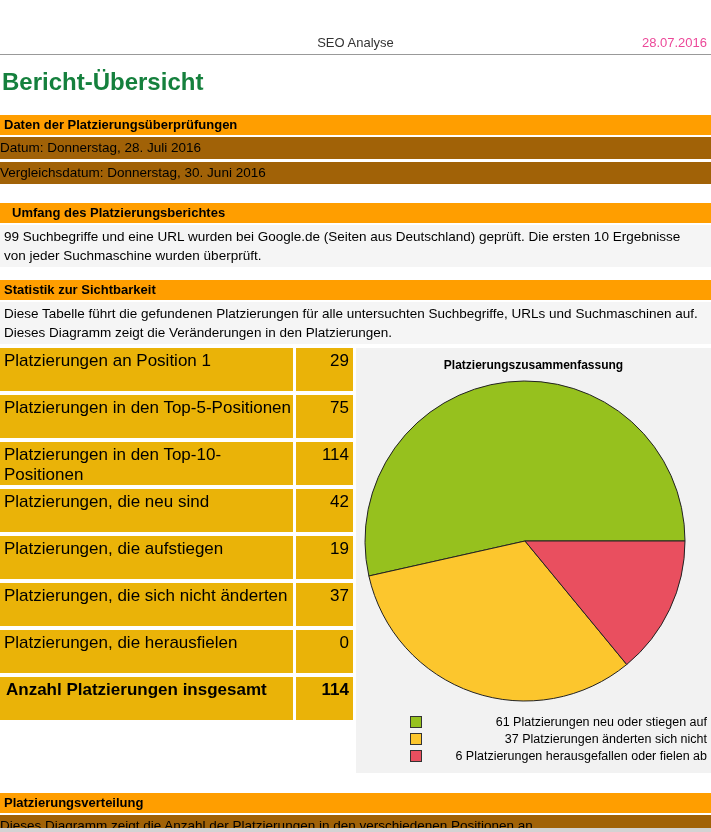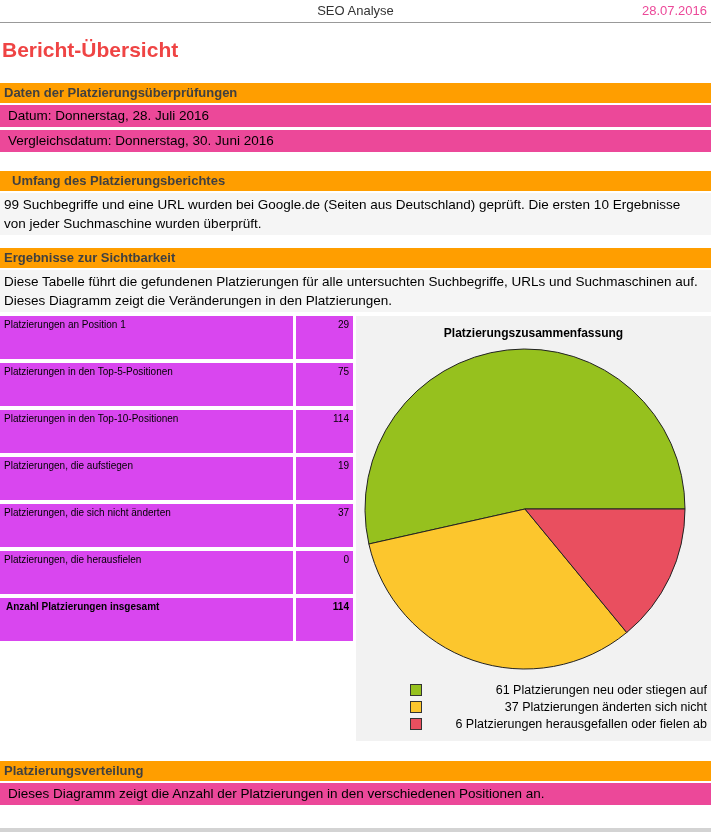--- a/index.html
+++ b/index.html
@@ -10,82 +10,83 @@
     width: 711px;
     height: 832px;
     background: #ffffff;
     overflow: hidden;
   }
   
   .top-header {
     position: relative;
     height: 23px;
     border-bottom: 1px solid #999;
+    margin-top: 32px;
   }
   .top-header .doc-title {
     text-align: center;
     font-size: 13px;
     color: #333;
     line-height: 22px;
   }
   .top-header .doc-date {
     position: absolute;
     top: 0; right: 4px;
     font-size: 13px;
     color: #ec4899;
     line-height: 22px;
   }
   h1.page-title {
     margin: 13px 0 0 2px;
-    font-size: 21px;
+    font-size: 24px;
     line-height: 28px;
     font-weight: bold;
-    color: #ef4444;
+    color: #15803d;
   }
   
   .section-bar {
     height: 20px;
     line-height: 20px;
     background: #FF9E00;
-    color: #404040;
+    color: #000000;
     font-weight: bold;
     font-size: 13px;
     padding-left: 4px;
     margin-bottom: 2px;
   }
   .sec-dates  { margin-top: 19px; }
   .sec-scope  { margin-top: 19px; padding-left: 12px; }
   .sec-visibility { margin-top: 13px; }
   .sec-distribution { margin-top: 20px; }
   .data-row {
     height: 22px;
     line-height: 22px;
-    background: #ec4899;
+    background: #a16207;
     font-size: 13.5px;
-    padding-left: 8px;
+    padding-left: 0;
     margin-bottom: 3px;
   }
   .desc-block {
     background: #F5F5F5;
     font-size: 13.5px;
     line-height: 19px;
     padding: 2px 6px 2px 4px;
     margin-bottom: 4px;
   }
   
   .stats-area {
     display: flex;
     height: 425px;
   }
   .stats-table { width: 353px; margin-right: 3px; }
   .stat-row { display: flex; height: 47px; }
   .stat-cell {
-    background: #d946ef;
+    background: #eab308;
     height: 43px;
-    font-size: 10px;
+    font-size: 17px;
     padding-top: 3px;
   }
   .stat-label { flex: 1; margin-right: 3px; padding-left: 4px; }
   .stat-value { width: 57px; text-align: right; padding-right: 4px; }
   .stat-row.bold .stat-cell { font-weight: bold; padding-left: 6px; }
   
   .chart-cell {
     position: relative;
     flex: 1;
     background: #F2F2F2;
@@ -143,36 +144,40 @@
 
   <h1 class="page-title">Bericht-Übersicht</h1>
 
   <div class="section-bar sec-dates">Daten der Platzierungsüberprüfungen</div>
   <div class="data-row">Datum: Donnerstag, 28. Juli 2016</div>
   <div class="data-row">Vergleichsdatum: Donnerstag, 30. Juni 2016</div>
 
   <div class="section-bar sec-scope">Umfang des Platzierungsberichtes</div>
   <div class="desc-block">99 Suchbegriffe und eine URL wurden bei Google.de (Seiten aus Deutschland) geprüft. Die ersten 10 Ergebnisse von jeder Suchmaschine wurden überprüft.</div>
 
-  <div class="section-bar sec-visibility">Ergebnisse zur Sichtbarkeit</div>
+  <div class="section-bar sec-visibility">Statistik zur Sichtbarkeit</div>
   <div class="desc-block">Diese Tabelle führt die gefundenen Platzierungen für alle untersuchten Suchbegriffe, URLs und Suchmaschinen auf. Dieses Diagramm zeigt die Veränderungen in den Platzierungen.</div>
 
   <div class="stats-area">
     <div class="stats-table">
         <div class="stat-row">
           <div class="stat-cell stat-label">Platzierungen an Position 1</div>
           <div class="stat-cell stat-value">29</div>
         </div>
         <div class="stat-row">
           <div class="stat-cell stat-label">Platzierungen in den Top-5-Positionen</div>
           <div class="stat-cell stat-value">75</div>
         </div>
         <div class="stat-row">
           <div class="stat-cell stat-label">Platzierungen in den Top-10-Positionen</div>
           <div class="stat-cell stat-value">114</div>
+        </div>
+        <div class="stat-row">
+          <div class="stat-cell stat-label">Platzierungen, die neu sind</div>
+          <div class="stat-cell stat-value">42</div>
         </div>
         <div class="stat-row">
           <div class="stat-cell stat-label">Platzierungen, die aufstiegen</div>
           <div class="stat-cell stat-value">19</div>
         </div>
         <div class="stat-row">
           <div class="stat-cell stat-label">Platzierungen, die sich nicht änderten</div>
           <div class="stat-cell stat-value">37</div>
         </div>
         <div class="stat-row">

